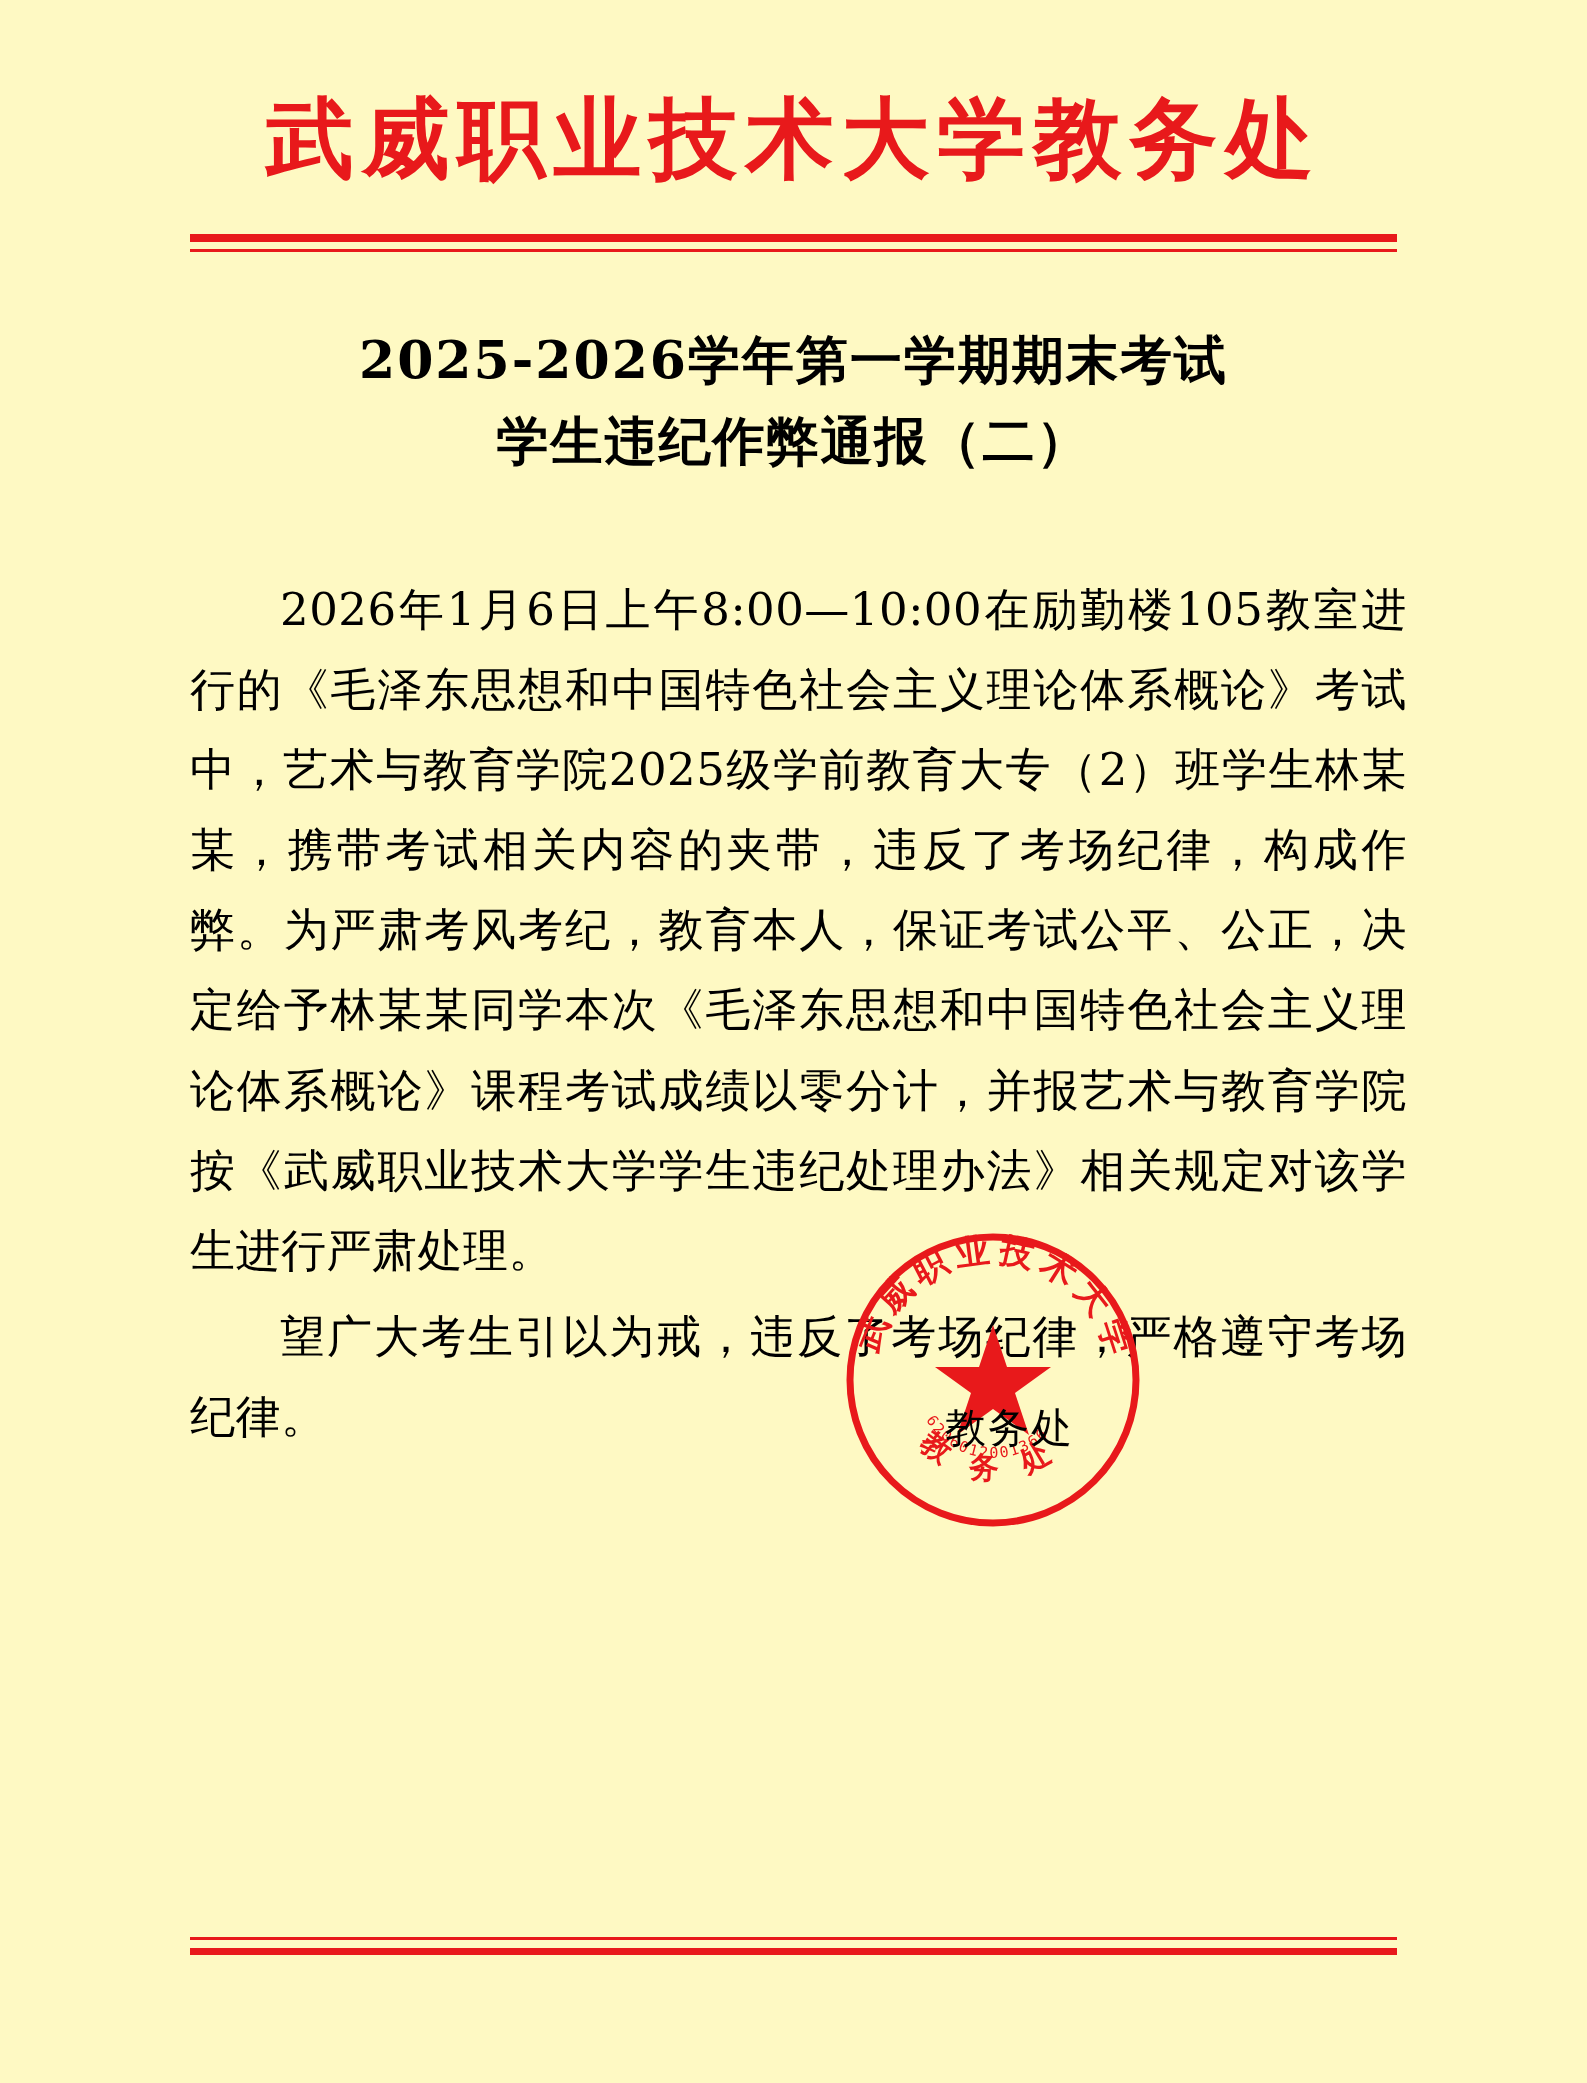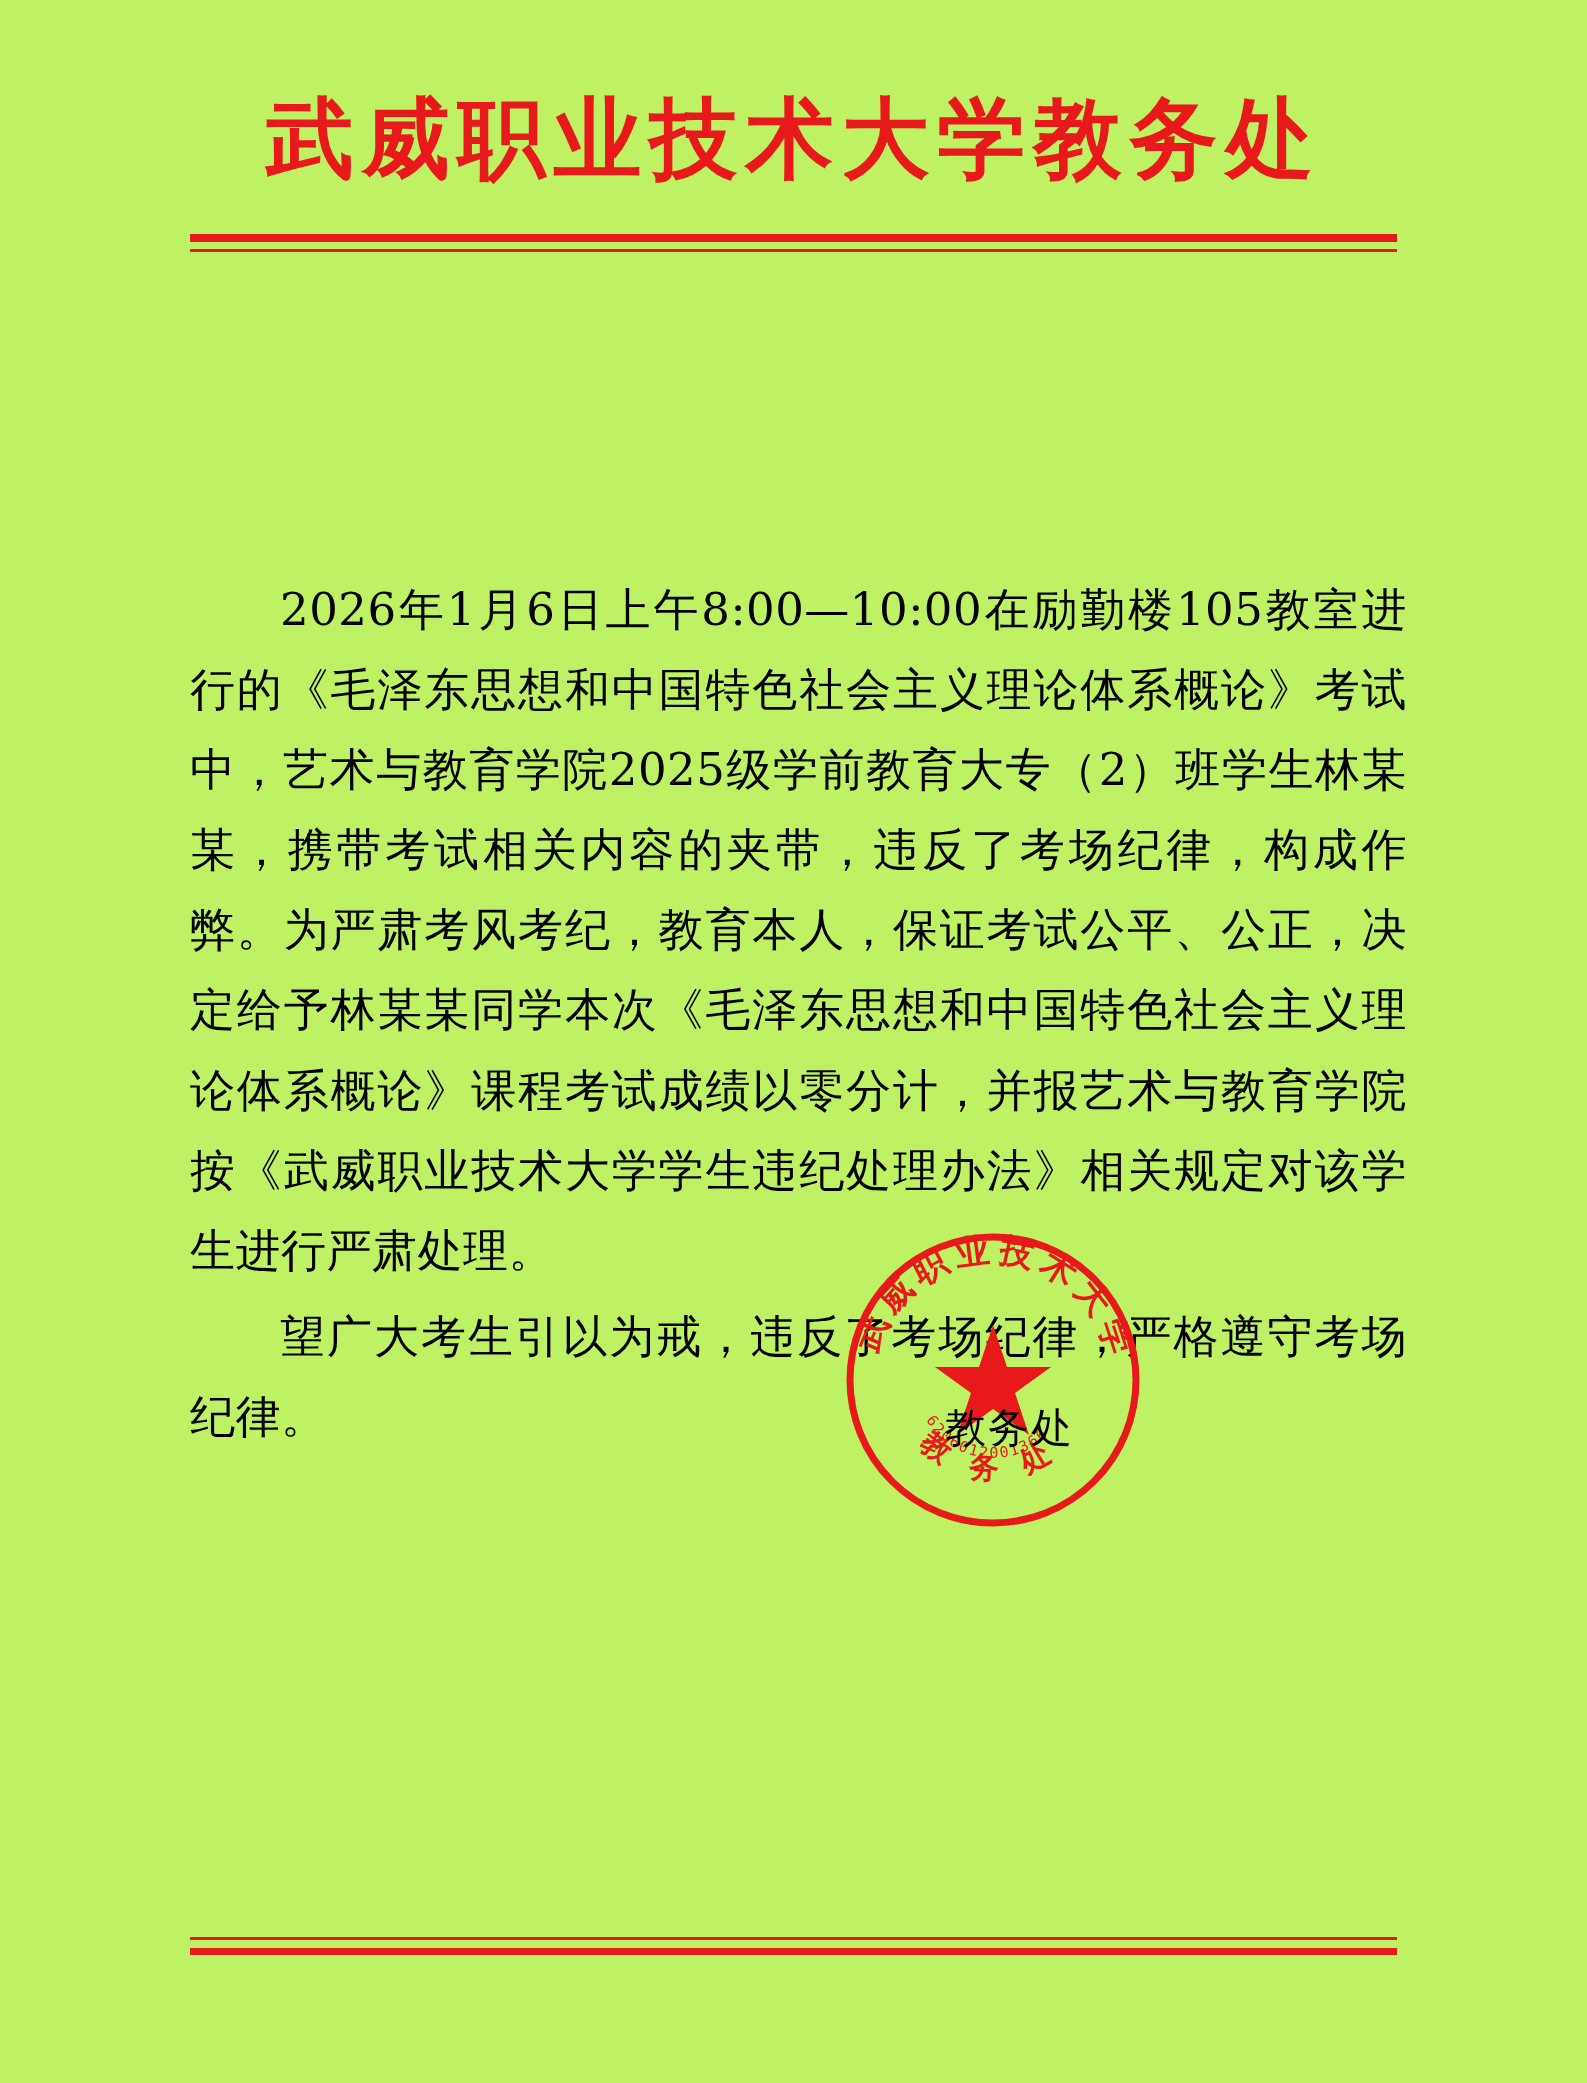--- a/index.html
+++ b/index.html
@@ -7,21 +7,21 @@
     padding: 0;
     background: #ffffff;
   }
   body {
     font-family: "DejaVu Serif", "Liberation Serif", serif;
   }
   .page {
     position: relative;
     width: 1587px;
     height: 2083px;
-    background: #bef264;
+    background: #fef9c3;
     overflow: hidden;
     box-sizing: border-box;
   }
 
   
   .letterhead {
     position: absolute;
     left: 0;
     right: 0;
     top: 88px;
@@ -137,20 +137,24 @@
   <div class="letterhead">
     <div class="letterhead-title">武威职业技术大学教务处</div>
   </div>
 
   <div class="rule-group">
     <div class="rule-thick"></div>
     <div class="rule-gap"></div>
     <div class="rule-thin"></div>
   </div>
 
+  <div class="doc-title">
+    <span class="doc-title-line">2025-2026学年第一学期期末考试</span>
+    <span class="doc-title-line">学生违纪作弊通报（二）</span>
+  </div>
 
   <div class="body-wrap">
     <p class="para">2026年1月6日上午8:00—10:00在励勤楼105教室进行的《毛泽东思想和中国特色社会主义理论体系概论》考试中，艺术与教育学院2025级学前教育大专（2）班学生林某某，携带考试相关内容的夹带，违反了考场纪律，构成作弊。为严肃考风考纪，教育本人，保证考试公平、公正，决定给予林某某同学本次《毛泽东思想和中国特色社会主义理论体系概论》课程考试成绩以零分计，并报艺术与教育学院按《武威职业技术大学学生违纪处理办法》相关规定对该学生进行严肃处理。</p>
     <p class="para">望广大考生引以为戒，违反了考场纪律，严格遵守考场纪律。</p>
   </div>
 
   <div class="seal">
     <svg width="300" height="300" viewBox="0 0 300 300" aria-hidden="true">
       <circle cx="150" cy="150" r="143" fill="none" stroke="#e8191b" stroke-width="7"></circle>
 

